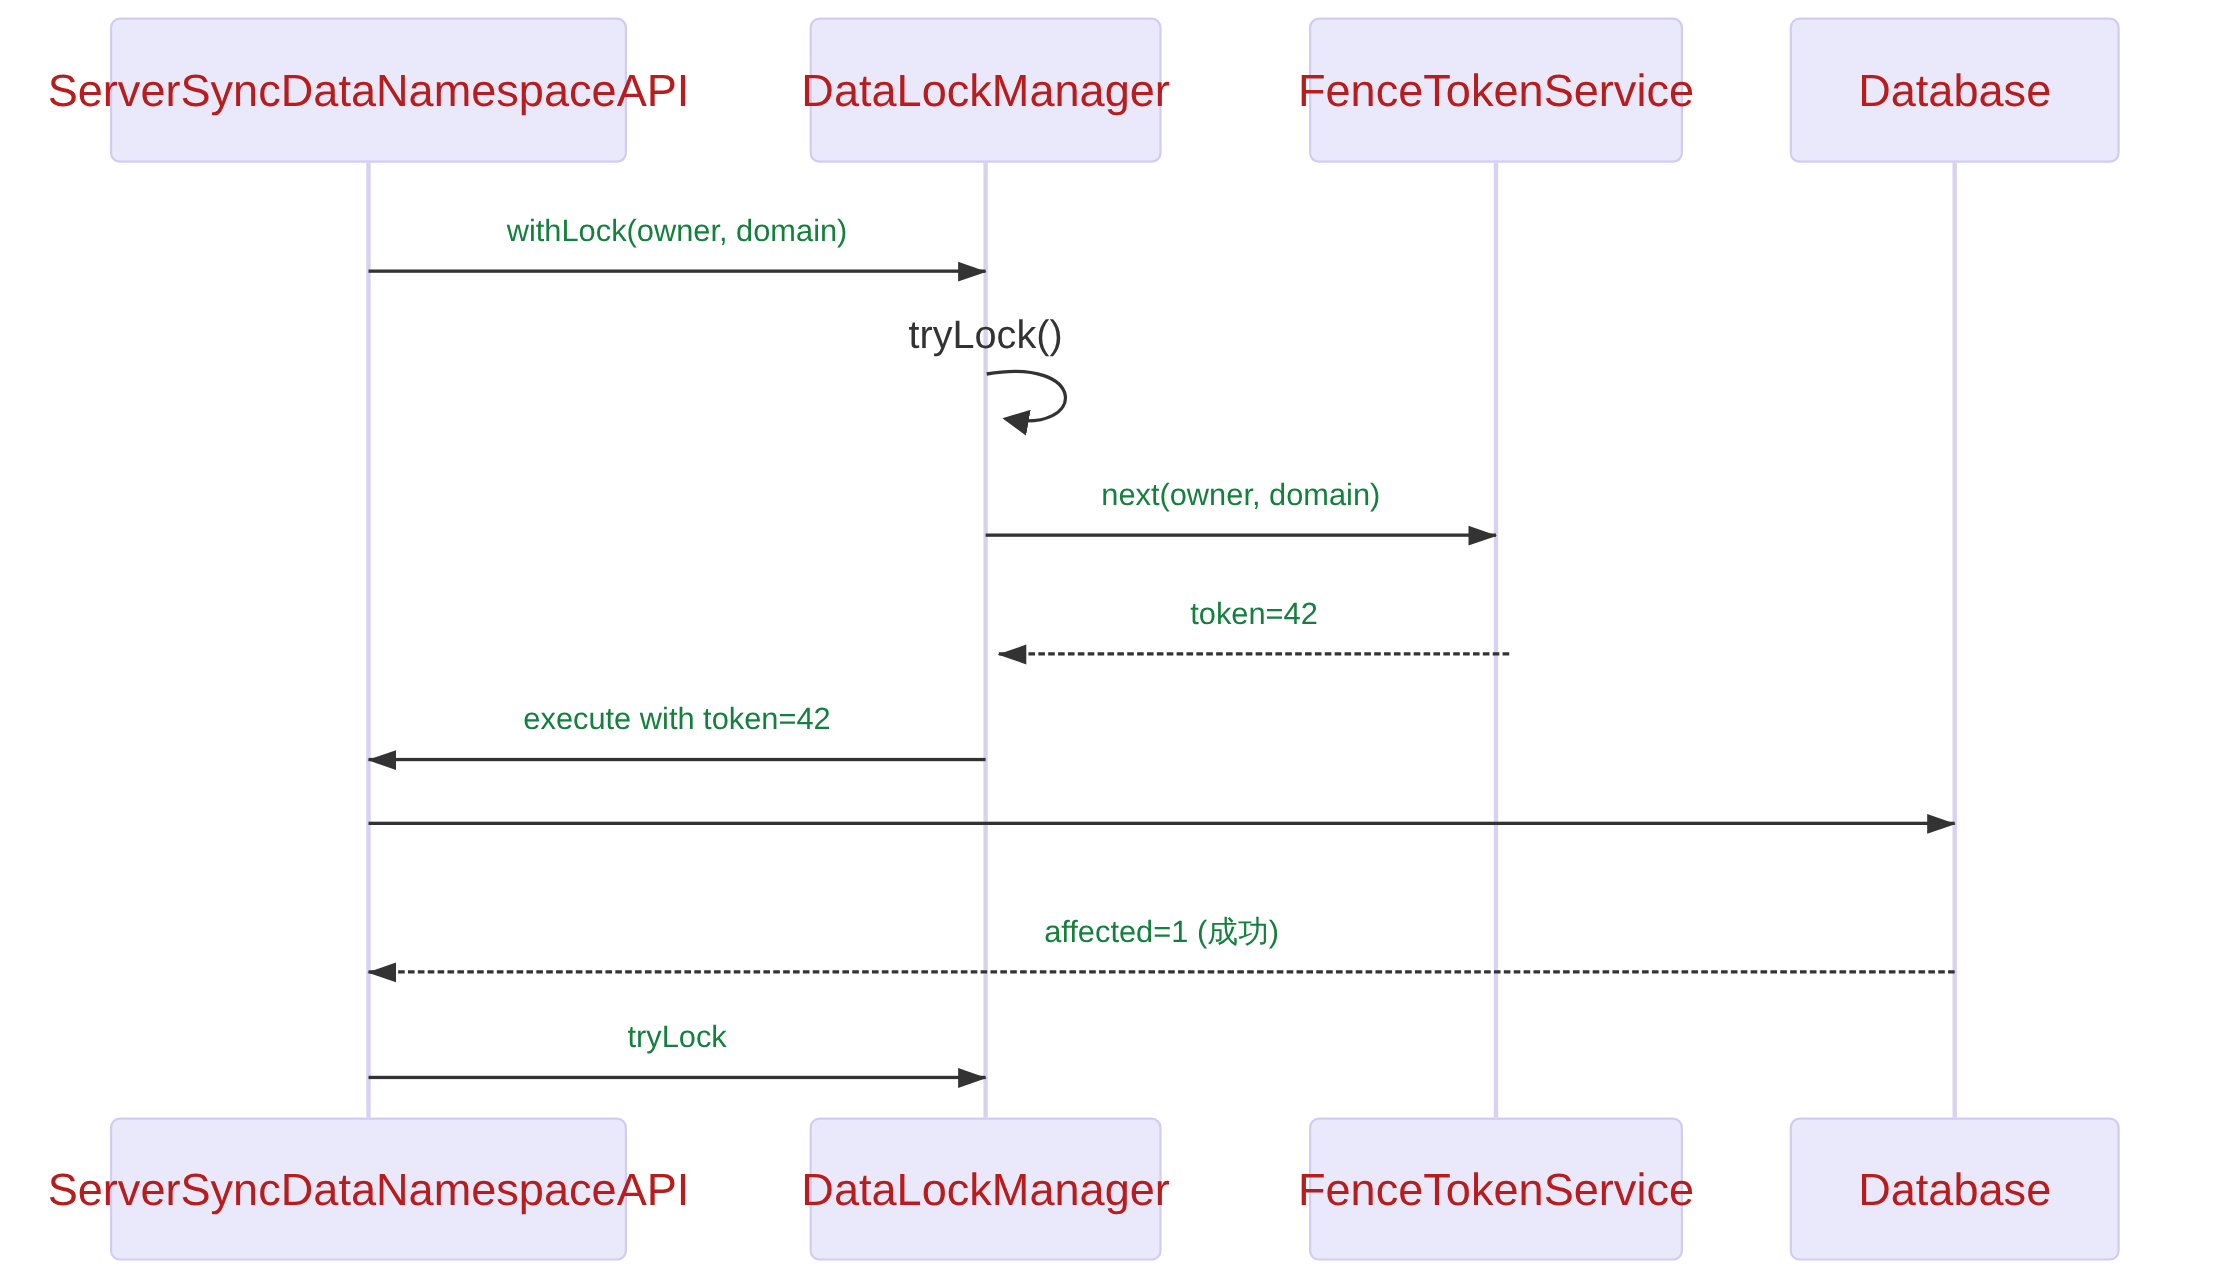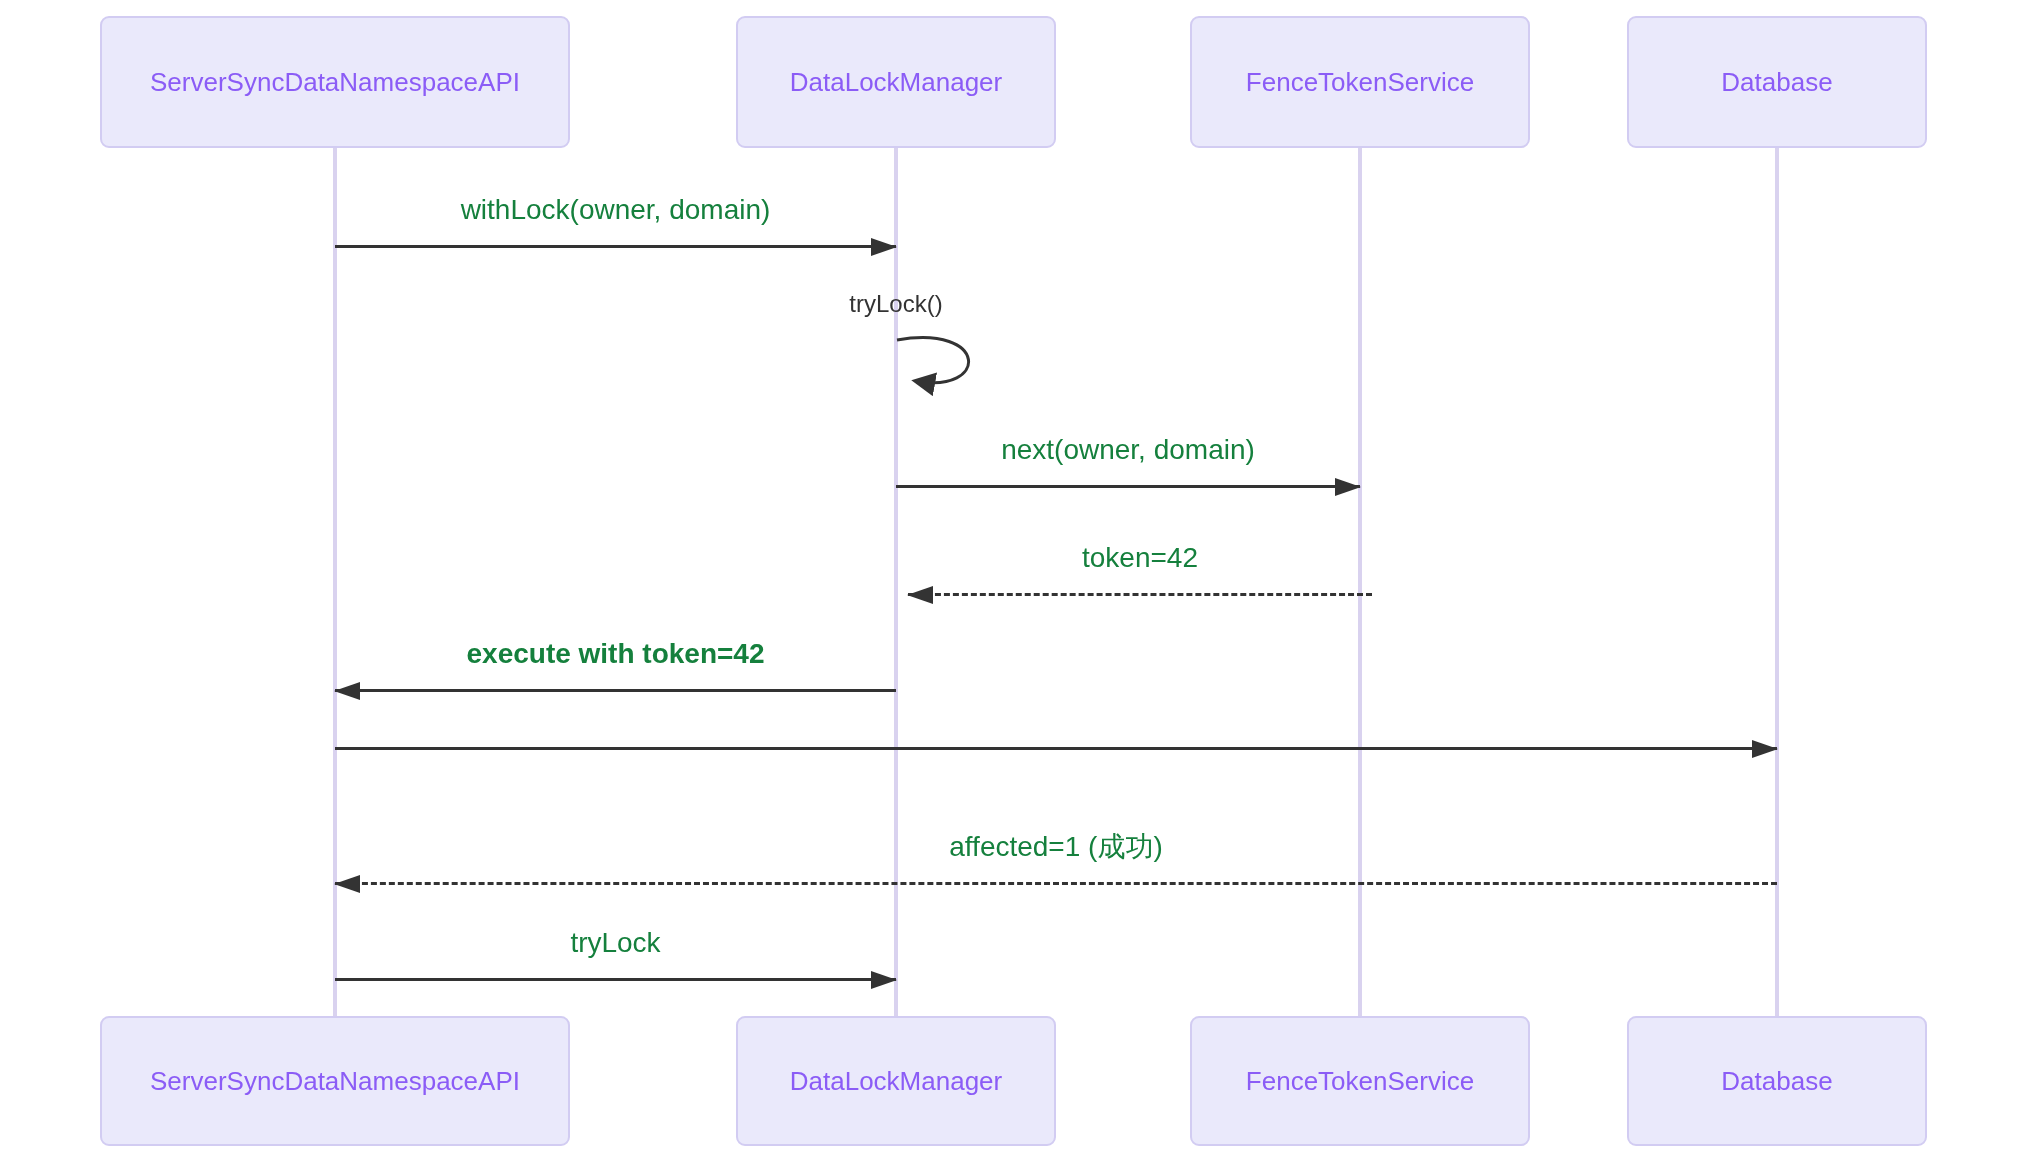--- a/index.html
+++ b/index.html
@@ -14,21 +14,21 @@
   }
 
   
   .actor {
     position:absolute;
     height:132px;
     background:#eae9fb;
     border:2px solid #d2ccf2;
     border-radius:9px;
     display:flex; align-items:center; justify-content:center;
-    font-size:26px; color:#8b5cf6;
+    font-size:41px; color:#b91c1c;
   }
   .actor.bottom { height:130px; top:1016px; }
   .a1 { left:100px;  width:470px; top:16px; }
   .a2 { left:736px;  width:320px; top:16px; }
   .a3 { left:1190px; width:340px; top:16px; }
   .a4 { left:1627px; width:300px; top:16px; }
   .b1 { left:100px;  width:470px; }
   .b2 { left:736px;  width:320px; }
   .b3 { left:1190px; width:340px; }
   .b4 { left:1627px; width:300px; }
@@ -64,29 +64,29 @@
     width:0; height:0;
     border-top:9px solid transparent;
     border-bottom:9px solid transparent;
   }
   .head-right { right:-1px; border-left:26px solid #333333; }
   .head-left  { left:-1px;  border-right:26px solid #333333; }
 
   .m1 { left:335px; top:192px; width:561px; }
   .m3 { left:896px; top:432px; width:464px; }
   .m4 { left:908px; top:540px; width:464px; }
-  .m5 { left:335px; top:636px; width:561px;font-weight:bold; }
+  .m5 { left:335px; top:636px; width:561px; }
   .m6 { left:335px; top:730px; width:1442px; }
   .m7 { left:335px; top:829px; width:1442px; }
   .m8 { left:335px; top:925px; width:561px; }
 
   
   .self-label {
     position:absolute; left:746px; top:286px; width:300px;
-    text-align:center; font-size:24px; line-height:36px; color:#333333;
+    text-align:center; font-size:36px; line-height:36px; color:#333333;
     white-space:nowrap;
   }
   .self-loop-svg { position:absolute; left:894px; top:334px; }
 </style>
 </head>
 <body>
 
 <div class="diagram">
 
   <div class="lifeline l1"></div>

